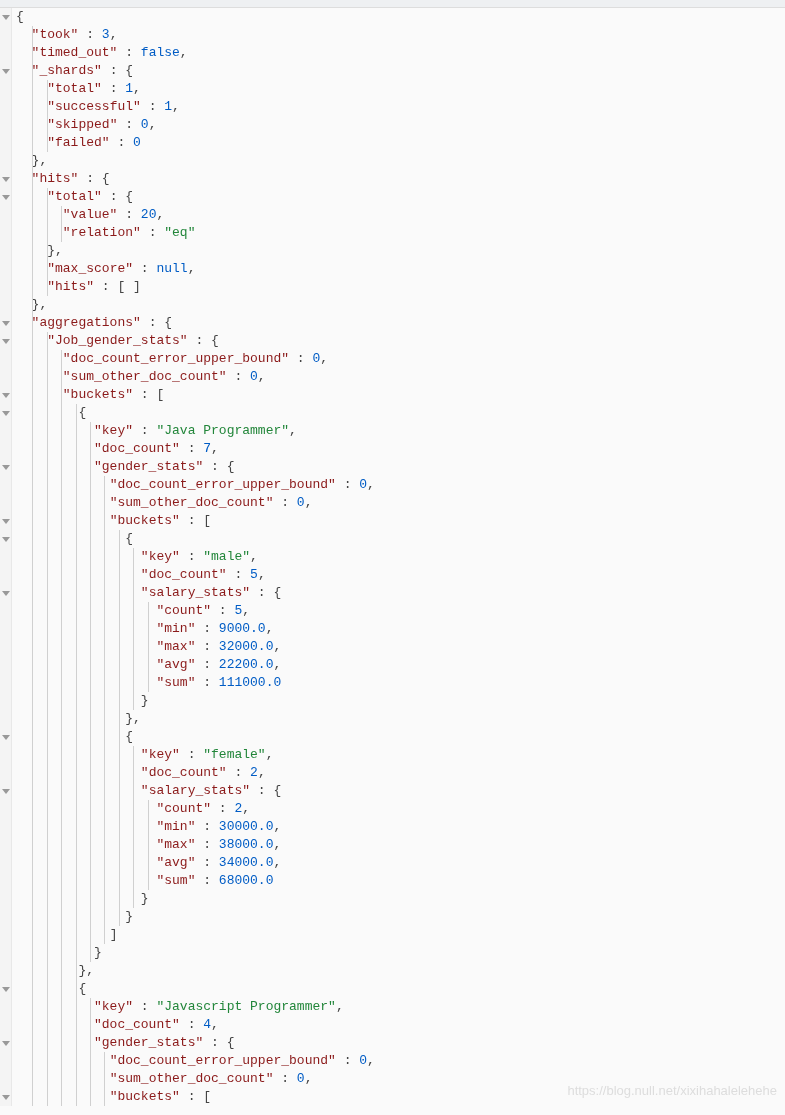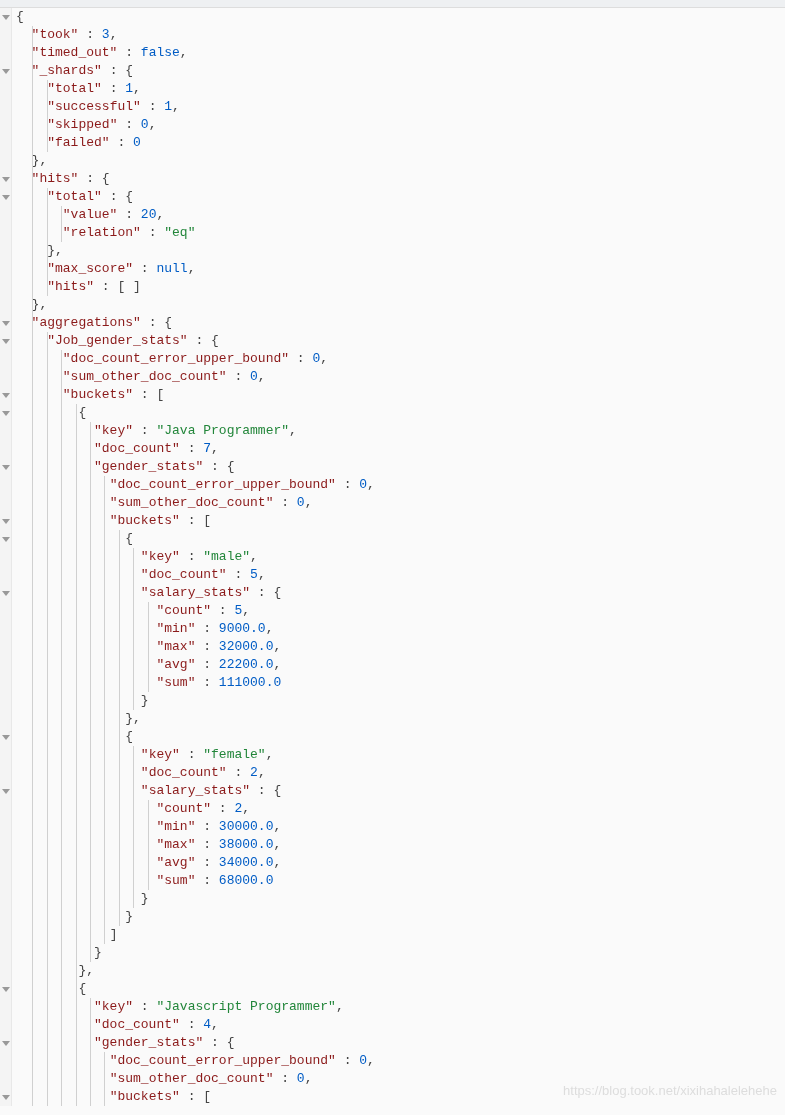--- a/index.html
+++ b/index.html
@@ -164,13 +164,13 @@
       </div>
       <div class="gutter-row"></div>
       <div class="gutter-row"></div>
       <div class="gutter-row">
         <div class="fold-arrow"></div>
       </div>
     </div>
   <div class="content" id="content"><div class="line"><span><span class="p">{</span></span></div><div class="line"><span class="guide" style="left: 16.4px;"></span><span>  <span class="k">"took"</span><span class="p"> : </span><span class="n">3</span><span class="p">,</span></span></div><div class="line"><span class="guide" style="left: 16.4px;"></span><span>  <span class="k">"timed_out"</span><span class="p"> : </span><span class="b">false</span><span class="p">,</span></span></div><div class="line"><span class="guide" style="left: 16.4px;"></span><span>  <span class="k">"_shards"</span><span class="p"> : {</span></span></div><div class="line"><span class="guide" style="left: 16.4px;"></span><span class="guide" style="left: 30.8px;"></span><span>    <span class="k">"total"</span><span class="p"> : </span><span class="n">1</span><span class="p">,</span></span></div><div class="line"><span class="guide" style="left: 16.4px;"></span><span class="guide" style="left: 30.8px;"></span><span>    <span class="k">"successful"</span><span class="p"> : </span><span class="n">1</span><span class="p">,</span></span></div><div class="line"><span class="guide" style="left: 16.4px;"></span><span class="guide" style="left: 30.8px;"></span><span>    <span class="k">"skipped"</span><span class="p"> : </span><span class="n">0</span><span class="p">,</span></span></div><div class="line"><span class="guide" style="left: 16.4px;"></span><span class="guide" style="left: 30.8px;"></span><span>    <span class="k">"failed"</span><span class="p"> : </span><span class="n">0</span></span></div><div class="line"><span class="guide" style="left: 16.4px;"></span><span>  <span class="p">},</span></span></div><div class="line"><span class="guide" style="left: 16.4px;"></span><span>  <span class="k">"hits"</span><span class="p"> : {</span></span></div><div class="line"><span class="guide" style="left: 16.4px;"></span><span class="guide" style="left: 30.8px;"></span><span>    <span class="k">"total"</span><span class="p"> : {</span></span></div><div class="line"><span class="guide" style="left: 16.4px;"></span><span class="guide" style="left: 30.8px;"></span><span class="guide" style="left: 45.2px;"></span><span>      <span class="k">"value"</span><span class="p"> : </span><span class="n">20</span><span class="p">,</span></span></div><div class="line"><span class="guide" style="left: 16.4px;"></span><span class="guide" style="left: 30.8px;"></span><span class="guide" style="left: 45.2px;"></span><span>      <span class="k">"relation"</span><span class="p"> : </span><span class="s">"eq"</span></span></div><div class="line"><span class="guide" style="left: 16.4px;"></span><span class="guide" style="left: 30.8px;"></span><span>    <span class="p">},</span></span></div><div class="line"><span class="guide" style="left: 16.4px;"></span><span class="guide" style="left: 30.8px;"></span><span>    <span class="k">"max_score"</span><span class="p"> : </span><span class="b">null</span><span class="p">,</span></span></div><div class="line"><span class="guide" style="left: 16.4px;"></span><span class="guide" style="left: 30.8px;"></span><span>    <span class="k">"hits"</span><span class="p"> : [ ]</span></span></div><div class="line"><span class="guide" style="left: 16.4px;"></span><span>  <span class="p">},</span></span></div><div class="line"><span class="guide" style="left: 16.4px;"></span><span>  <span class="k">"aggregations"</span><span class="p"> : {</span></span></div><div class="line"><span class="guide" style="left: 16.4px;"></span><span class="guide" style="left: 30.8px;"></span><span>    <span class="k">"Job_gender_stats"</span><span class="p"> : {</span></span></div><div class="line"><span class="guide" style="left: 16.4px;"></span><span class="guide" style="left: 30.8px;"></span><span class="guide" style="left: 45.2px;"></span><span>      <span class="k">"doc_count_error_upper_bound"</span><span class="p"> : </span><span class="n">0</span><span class="p">,</span></span></div><div class="line"><span class="guide" style="left: 16.4px;"></span><span class="guide" style="left: 30.8px;"></span><span class="guide" style="left: 45.2px;"></span><span>      <span class="k">"sum_other_doc_count"</span><span class="p"> : </span><span class="n">0</span><span class="p">,</span></span></div><div class="line"><span class="guide" style="left: 16.4px;"></span><span class="guide" style="left: 30.8px;"></span><span class="guide" style="left: 45.2px;"></span><span>      <span class="k">"buckets"</span><span class="p"> : [</span></span></div><div class="line"><span class="guide" style="left: 16.4px;"></span><span class="guide" style="left: 30.8px;"></span><span class="guide" style="left: 45.2px;"></span><span class="guide" style="left: 59.6px;"></span><span>        <span class="p">{</span></span></div><div class="line"><span class="guide" style="left: 16.4px;"></span><span class="guide" style="left: 30.8px;"></span><span class="guide" style="left: 45.2px;"></span><span class="guide" style="left: 59.6px;"></span><span class="guide" style="left: 74px;"></span><span>          <span class="k">"key"</span><span class="p"> : </span><span class="s">"Java Programmer"</span><span class="p">,</span></span></div><div class="line"><span class="guide" style="left: 16.4px;"></span><span class="guide" style="left: 30.8px;"></span><span class="guide" style="left: 45.2px;"></span><span class="guide" style="left: 59.6px;"></span><span class="guide" style="left: 74px;"></span><span>          <span class="k">"doc_count"</span><span class="p"> : </span><span class="n">7</span><span class="p">,</span></span></div><div class="line"><span class="guide" style="left: 16.4px;"></span><span class="guide" style="left: 30.8px;"></span><span class="guide" style="left: 45.2px;"></span><span class="guide" style="left: 59.6px;"></span><span class="guide" style="left: 74px;"></span><span>          <span class="k">"gender_stats"</span><span class="p"> : {</span></span></div><div class="line"><span class="guide" style="left: 16.4px;"></span><span class="guide" style="left: 30.8px;"></span><span class="guide" style="left: 45.2px;"></span><span class="guide" style="left: 59.6px;"></span><span class="guide" style="left: 74px;"></span><span class="guide" style="left: 88.4px;"></span><span>            <span class="k">"doc_count_error_upper_bound"</span><span class="p"> : </span><span class="n">0</span><span class="p">,</span></span></div><div class="line"><span class="guide" style="left: 16.4px;"></span><span class="guide" style="left: 30.8px;"></span><span class="guide" style="left: 45.2px;"></span><span class="guide" style="left: 59.6px;"></span><span class="guide" style="left: 74px;"></span><span class="guide" style="left: 88.4px;"></span><span>            <span class="k">"sum_other_doc_count"</span><span class="p"> : </span><span class="n">0</span><span class="p">,</span></span></div><div class="line"><span class="guide" style="left: 16.4px;"></span><span class="guide" style="left: 30.8px;"></span><span class="guide" style="left: 45.2px;"></span><span class="guide" style="left: 59.6px;"></span><span class="guide" style="left: 74px;"></span><span class="guide" style="left: 88.4px;"></span><span>            <span class="k">"buckets"</span><span class="p"> : [</span></span></div><div class="line"><span class="guide" style="left: 16.4px;"></span><span class="guide" style="left: 30.8px;"></span><span class="guide" style="left: 45.2px;"></span><span class="guide" style="left: 59.6px;"></span><span class="guide" style="left: 74px;"></span><span class="guide" style="left: 88.4px;"></span><span class="guide" style="left: 102.8px;"></span><span>              <span class="p">{</span></span></div><div class="line"><span class="guide" style="left: 16.4px;"></span><span class="guide" style="left: 30.8px;"></span><span class="guide" style="left: 45.2px;"></span><span class="guide" style="left: 59.6px;"></span><span class="guide" style="left: 74px;"></span><span class="guide" style="left: 88.4px;"></span><span class="guide" style="left: 102.8px;"></span><span class="guide" style="left: 117.2px;"></span><span>                <span class="k">"key"</span><span class="p"> : </span><span class="s">"male"</span><span class="p">,</span></span></div><div class="line"><span class="guide" style="left: 16.4px;"></span><span class="guide" style="left: 30.8px;"></span><span class="guide" style="left: 45.2px;"></span><span class="guide" style="left: 59.6px;"></span><span class="guide" style="left: 74px;"></span><span class="guide" style="left: 88.4px;"></span><span class="guide" style="left: 102.8px;"></span><span class="guide" style="left: 117.2px;"></span><span>                <span class="k">"doc_count"</span><span class="p"> : </span><span class="n">5</span><span class="p">,</span></span></div><div class="line"><span class="guide" style="left: 16.4px;"></span><span class="guide" style="left: 30.8px;"></span><span class="guide" style="left: 45.2px;"></span><span class="guide" style="left: 59.6px;"></span><span class="guide" style="left: 74px;"></span><span class="guide" style="left: 88.4px;"></span><span class="guide" style="left: 102.8px;"></span><span class="guide" style="left: 117.2px;"></span><span>                <span class="k">"salary_stats"</span><span class="p"> : {</span></span></div><div class="line"><span class="guide" style="left: 16.4px;"></span><span class="guide" style="left: 30.8px;"></span><span class="guide" style="left: 45.2px;"></span><span class="guide" style="left: 59.6px;"></span><span class="guide" style="left: 74px;"></span><span class="guide" style="left: 88.4px;"></span><span class="guide" style="left: 102.8px;"></span><span class="guide" style="left: 117.2px;"></span><span class="guide" style="left: 131.6px;"></span><span>                  <span class="k">"count"</span><span class="p"> : </span><span class="n">5</span><span class="p">,</span></span></div><div class="line"><span class="guide" style="left: 16.4px;"></span><span class="guide" style="left: 30.8px;"></span><span class="guide" style="left: 45.2px;"></span><span class="guide" style="left: 59.6px;"></span><span class="guide" style="left: 74px;"></span><span class="guide" style="left: 88.4px;"></span><span class="guide" style="left: 102.8px;"></span><span class="guide" style="left: 117.2px;"></span><span class="guide" style="left: 131.6px;"></span><span>                  <span class="k">"min"</span><span class="p"> : </span><span class="n">9000.0</span><span class="p">,</span></span></div><div class="line"><span class="guide" style="left: 16.4px;"></span><span class="guide" style="left: 30.8px;"></span><span class="guide" style="left: 45.2px;"></span><span class="guide" style="left: 59.6px;"></span><span class="guide" style="left: 74px;"></span><span class="guide" style="left: 88.4px;"></span><span class="guide" style="left: 102.8px;"></span><span class="guide" style="left: 117.2px;"></span><span class="guide" style="left: 131.6px;"></span><span>                  <span class="k">"max"</span><span class="p"> : </span><span class="n">32000.0</span><span class="p">,</span></span></div><div class="line"><span class="guide" style="left: 16.4px;"></span><span class="guide" style="left: 30.8px;"></span><span class="guide" style="left: 45.2px;"></span><span class="guide" style="left: 59.6px;"></span><span class="guide" style="left: 74px;"></span><span class="guide" style="left: 88.4px;"></span><span class="guide" style="left: 102.8px;"></span><span class="guide" style="left: 117.2px;"></span><span class="guide" style="left: 131.6px;"></span><span>                  <span class="k">"avg"</span><span class="p"> : </span><span class="n">22200.0</span><span class="p">,</span></span></div><div class="line"><span class="guide" style="left: 16.4px;"></span><span class="guide" style="left: 30.8px;"></span><span class="guide" style="left: 45.2px;"></span><span class="guide" style="left: 59.6px;"></span><span class="guide" style="left: 74px;"></span><span class="guide" style="left: 88.4px;"></span><span class="guide" style="left: 102.8px;"></span><span class="guide" style="left: 117.2px;"></span><span class="guide" style="left: 131.6px;"></span><span>                  <span class="k">"sum"</span><span class="p"> : </span><span class="n">111000.0</span></span></div><div class="line"><span class="guide" style="left: 16.4px;"></span><span class="guide" style="left: 30.8px;"></span><span class="guide" style="left: 45.2px;"></span><span class="guide" style="left: 59.6px;"></span><span class="guide" style="left: 74px;"></span><span class="guide" style="left: 88.4px;"></span><span class="guide" style="left: 102.8px;"></span><span class="guide" style="left: 117.2px;"></span><span>                <span class="p">}</span></span></div><div class="line"><span class="guide" style="left: 16.4px;"></span><span class="guide" style="left: 30.8px;"></span><span class="guide" style="left: 45.2px;"></span><span class="guide" style="left: 59.6px;"></span><span class="guide" style="left: 74px;"></span><span class="guide" style="left: 88.4px;"></span><span class="guide" style="left: 102.8px;"></span><span>              <span class="p">},</span></span></div><div class="line"><span class="guide" style="left: 16.4px;"></span><span class="guide" style="left: 30.8px;"></span><span class="guide" style="left: 45.2px;"></span><span class="guide" style="left: 59.6px;"></span><span class="guide" style="left: 74px;"></span><span class="guide" style="left: 88.4px;"></span><span class="guide" style="left: 102.8px;"></span><span>              <span class="p">{</span></span></div><div class="line"><span class="guide" style="left: 16.4px;"></span><span class="guide" style="left: 30.8px;"></span><span class="guide" style="left: 45.2px;"></span><span class="guide" style="left: 59.6px;"></span><span class="guide" style="left: 74px;"></span><span class="guide" style="left: 88.4px;"></span><span class="guide" style="left: 102.8px;"></span><span class="guide" style="left: 117.2px;"></span><span>                <span class="k">"key"</span><span class="p"> : </span><span class="s">"female"</span><span class="p">,</span></span></div><div class="line"><span class="guide" style="left: 16.4px;"></span><span class="guide" style="left: 30.8px;"></span><span class="guide" style="left: 45.2px;"></span><span class="guide" style="left: 59.6px;"></span><span class="guide" style="left: 74px;"></span><span class="guide" style="left: 88.4px;"></span><span class="guide" style="left: 102.8px;"></span><span class="guide" style="left: 117.2px;"></span><span>                <span class="k">"doc_count"</span><span class="p"> : </span><span class="n">2</span><span class="p">,</span></span></div><div class="line"><span class="guide" style="left: 16.4px;"></span><span class="guide" style="left: 30.8px;"></span><span class="guide" style="left: 45.2px;"></span><span class="guide" style="left: 59.6px;"></span><span class="guide" style="left: 74px;"></span><span class="guide" style="left: 88.4px;"></span><span class="guide" style="left: 102.8px;"></span><span class="guide" style="left: 117.2px;"></span><span>                <span class="k">"salary_stats"</span><span class="p"> : {</span></span></div><div class="line"><span class="guide" style="left: 16.4px;"></span><span class="guide" style="left: 30.8px;"></span><span class="guide" style="left: 45.2px;"></span><span class="guide" style="left: 59.6px;"></span><span class="guide" style="left: 74px;"></span><span class="guide" style="left: 88.4px;"></span><span class="guide" style="left: 102.8px;"></span><span class="guide" style="left: 117.2px;"></span><span class="guide" style="left: 131.6px;"></span><span>                  <span class="k">"count"</span><span class="p"> : </span><span class="n">2</span><span class="p">,</span></span></div><div class="line"><span class="guide" style="left: 16.4px;"></span><span class="guide" style="left: 30.8px;"></span><span class="guide" style="left: 45.2px;"></span><span class="guide" style="left: 59.6px;"></span><span class="guide" style="left: 74px;"></span><span class="guide" style="left: 88.4px;"></span><span class="guide" style="left: 102.8px;"></span><span class="guide" style="left: 117.2px;"></span><span class="guide" style="left: 131.6px;"></span><span>                  <span class="k">"min"</span><span class="p"> : </span><span class="n">30000.0</span><span class="p">,</span></span></div><div class="line"><span class="guide" style="left: 16.4px;"></span><span class="guide" style="left: 30.8px;"></span><span class="guide" style="left: 45.2px;"></span><span class="guide" style="left: 59.6px;"></span><span class="guide" style="left: 74px;"></span><span class="guide" style="left: 88.4px;"></span><span class="guide" style="left: 102.8px;"></span><span class="guide" style="left: 117.2px;"></span><span class="guide" style="left: 131.6px;"></span><span>                  <span class="k">"max"</span><span class="p"> : </span><span class="n">38000.0</span><span class="p">,</span></span></div><div class="line"><span class="guide" style="left: 16.4px;"></span><span class="guide" style="left: 30.8px;"></span><span class="guide" style="left: 45.2px;"></span><span class="guide" style="left: 59.6px;"></span><span class="guide" style="left: 74px;"></span><span class="guide" style="left: 88.4px;"></span><span class="guide" style="left: 102.8px;"></span><span class="guide" style="left: 117.2px;"></span><span class="guide" style="left: 131.6px;"></span><span>                  <span class="k">"avg"</span><span class="p"> : </span><span class="n">34000.0</span><span class="p">,</span></span></div><div class="line"><span class="guide" style="left: 16.4px;"></span><span class="guide" style="left: 30.8px;"></span><span class="guide" style="left: 45.2px;"></span><span class="guide" style="left: 59.6px;"></span><span class="guide" style="left: 74px;"></span><span class="guide" style="left: 88.4px;"></span><span class="guide" style="left: 102.8px;"></span><span class="guide" style="left: 117.2px;"></span><span class="guide" style="left: 131.6px;"></span><span>                  <span class="k">"sum"</span><span class="p"> : </span><span class="n">68000.0</span></span></div><div class="line"><span class="guide" style="left: 16.4px;"></span><span class="guide" style="left: 30.8px;"></span><span class="guide" style="left: 45.2px;"></span><span class="guide" style="left: 59.6px;"></span><span class="guide" style="left: 74px;"></span><span class="guide" style="left: 88.4px;"></span><span class="guide" style="left: 102.8px;"></span><span class="guide" style="left: 117.2px;"></span><span>                <span class="p">}</span></span></div><div class="line"><span class="guide" style="left: 16.4px;"></span><span class="guide" style="left: 30.8px;"></span><span class="guide" style="left: 45.2px;"></span><span class="guide" style="left: 59.6px;"></span><span class="guide" style="left: 74px;"></span><span class="guide" style="left: 88.4px;"></span><span class="guide" style="left: 102.8px;"></span><span>              <span class="p">}</span></span></div><div class="line"><span class="guide" style="left: 16.4px;"></span><span class="guide" style="left: 30.8px;"></span><span class="guide" style="left: 45.2px;"></span><span class="guide" style="left: 59.6px;"></span><span class="guide" style="left: 74px;"></span><span class="guide" style="left: 88.4px;"></span><span>            <span class="p">]</span></span></div><div class="line"><span class="guide" style="left: 16.4px;"></span><span class="guide" style="left: 30.8px;"></span><span class="guide" style="left: 45.2px;"></span><span class="guide" style="left: 59.6px;"></span><span class="guide" style="left: 74px;"></span><span>          <span class="p">}</span></span></div><div class="line"><span class="guide" style="left: 16.4px;"></span><span class="guide" style="left: 30.8px;"></span><span class="guide" style="left: 45.2px;"></span><span class="guide" style="left: 59.6px;"></span><span>        <span class="p">},</span></span></div><div class="line"><span class="guide" style="left: 16.4px;"></span><span class="guide" style="left: 30.8px;"></span><span class="guide" style="left: 45.2px;"></span><span class="guide" style="left: 59.6px;"></span><span>        <span class="p">{</span></span></div><div class="line"><span class="guide" style="left: 16.4px;"></span><span class="guide" style="left: 30.8px;"></span><span class="guide" style="left: 45.2px;"></span><span class="guide" style="left: 59.6px;"></span><span class="guide" style="left: 74px;"></span><span>          <span class="k">"key"</span><span class="p"> : </span><span class="s">"Javascript Programmer"</span><span class="p">,</span></span></div><div class="line"><span class="guide" style="left: 16.4px;"></span><span class="guide" style="left: 30.8px;"></span><span class="guide" style="left: 45.2px;"></span><span class="guide" style="left: 59.6px;"></span><span class="guide" style="left: 74px;"></span><span>          <span class="k">"doc_count"</span><span class="p"> : </span><span class="n">4</span><span class="p">,</span></span></div><div class="line"><span class="guide" style="left: 16.4px;"></span><span class="guide" style="left: 30.8px;"></span><span class="guide" style="left: 45.2px;"></span><span class="guide" style="left: 59.6px;"></span><span class="guide" style="left: 74px;"></span><span>          <span class="k">"gender_stats"</span><span class="p"> : {</span></span></div><div class="line"><span class="guide" style="left: 16.4px;"></span><span class="guide" style="left: 30.8px;"></span><span class="guide" style="left: 45.2px;"></span><span class="guide" style="left: 59.6px;"></span><span class="guide" style="left: 74px;"></span><span class="guide" style="left: 88.4px;"></span><span>            <span class="k">"doc_count_error_upper_bound"</span><span class="p"> : </span><span class="n">0</span><span class="p">,</span></span></div><div class="line"><span class="guide" style="left: 16.4px;"></span><span class="guide" style="left: 30.8px;"></span><span class="guide" style="left: 45.2px;"></span><span class="guide" style="left: 59.6px;"></span><span class="guide" style="left: 74px;"></span><span class="guide" style="left: 88.4px;"></span><span>            <span class="k">"sum_other_doc_count"</span><span class="p"> : </span><span class="n">0</span><span class="p">,</span></span></div><div class="line"><span class="guide" style="left: 16.4px;"></span><span class="guide" style="left: 30.8px;"></span><span class="guide" style="left: 45.2px;"></span><span class="guide" style="left: 59.6px;"></span><span class="guide" style="left: 74px;"></span><span class="guide" style="left: 88.4px;"></span><span>            <span class="k">"buckets"</span><span class="p"> : [</span></span></div></div>
 </div>
 
-<div class="watermark">https://blog.took.net/xixihahalelehehe</div>
+<div class="watermark">https://blog.null.net/xixihahalelehehe</div>
 
 </body></html>

